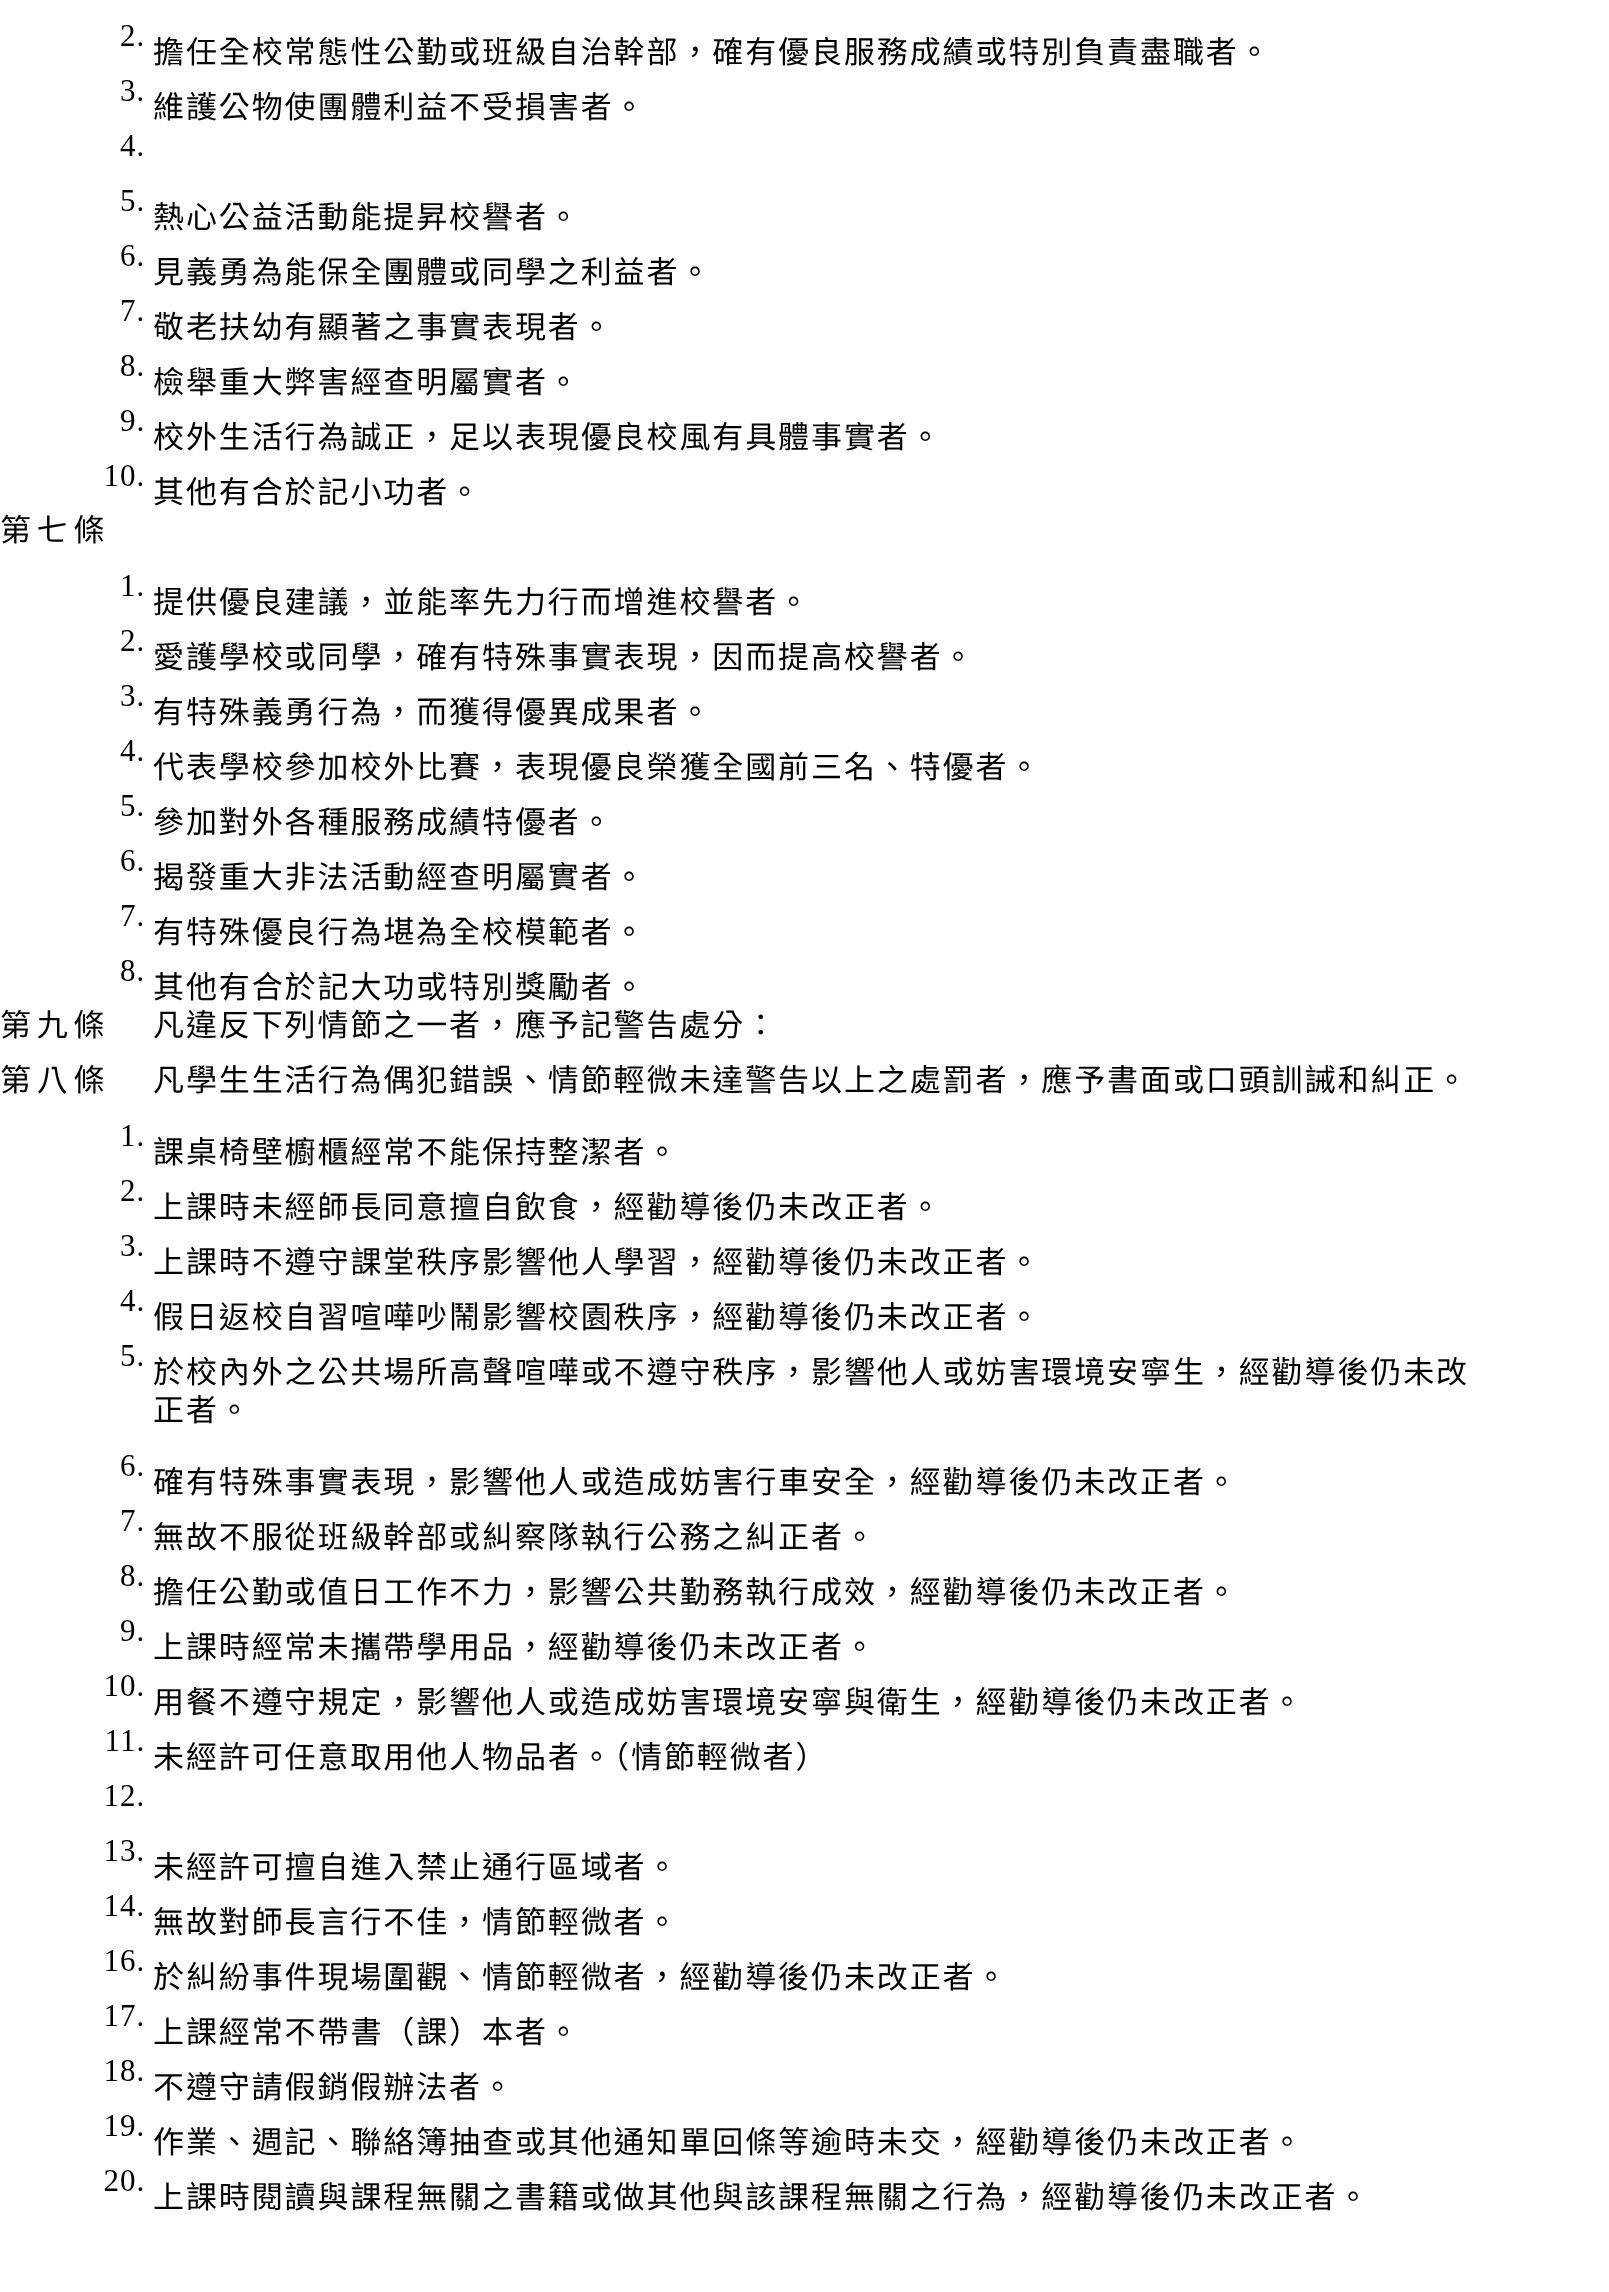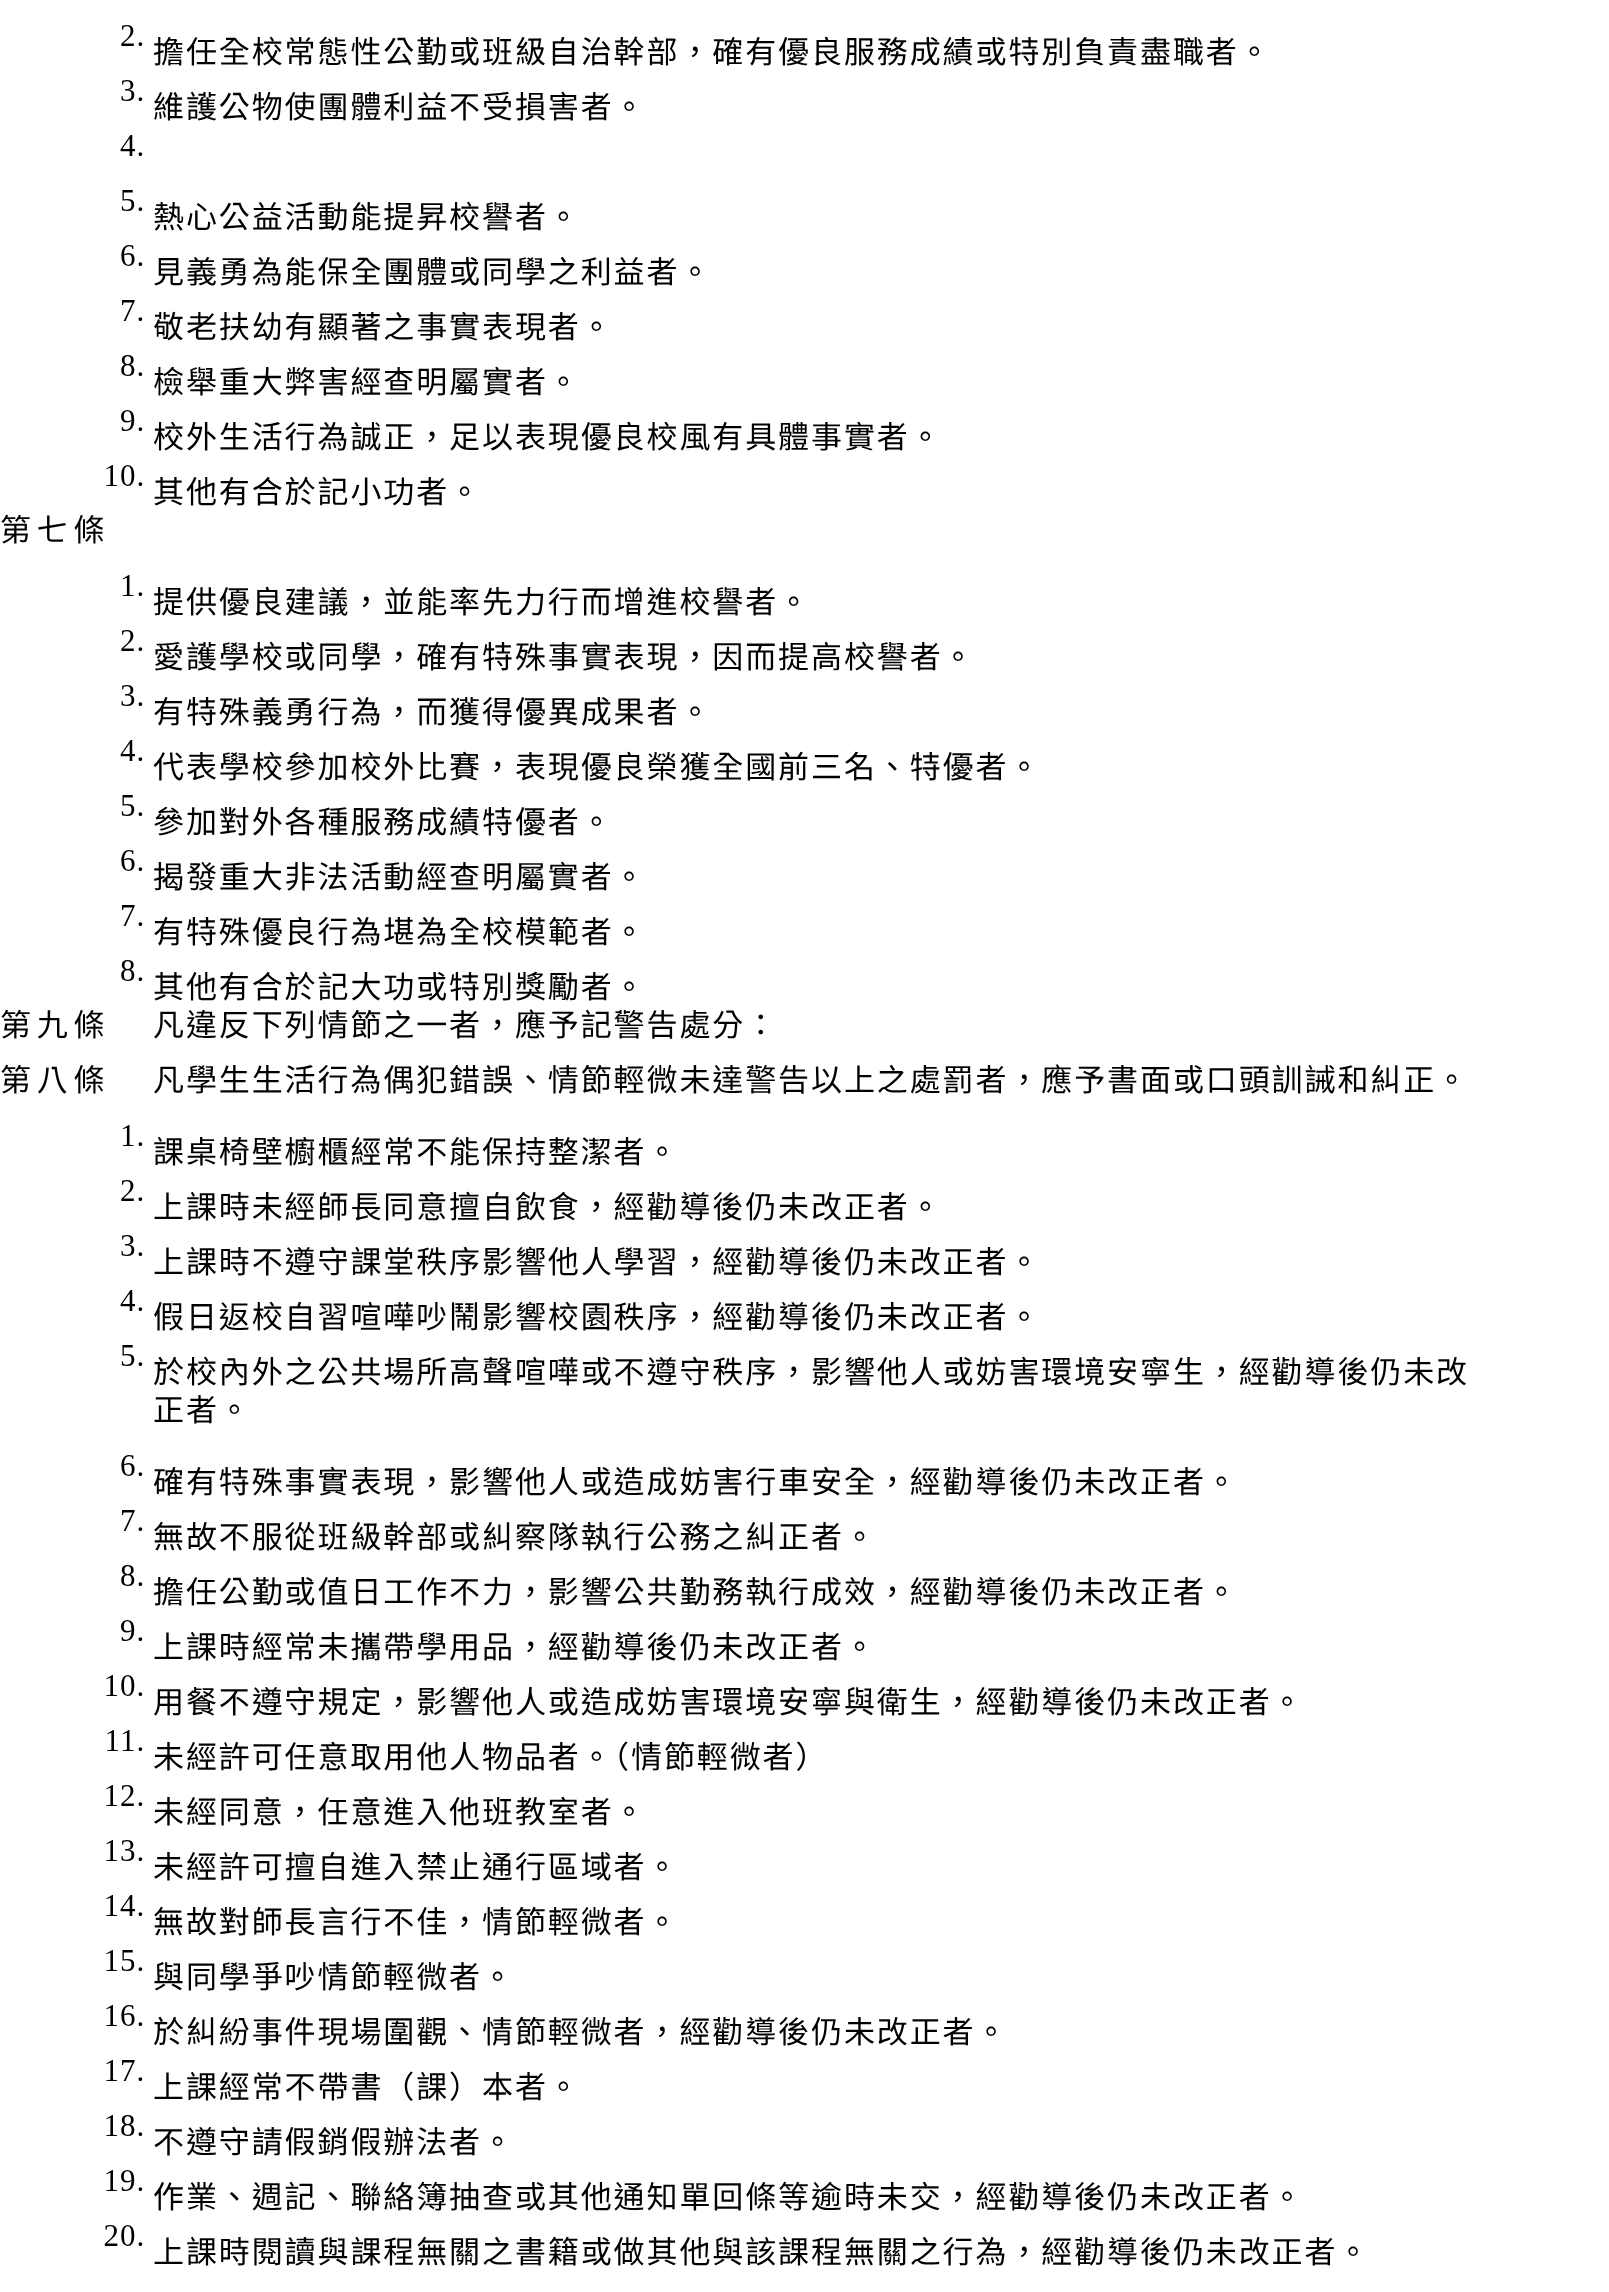--- a/index.html
+++ b/index.html
@@ -303,46 +303,38 @@
       <span class="item-number">11.</span>
     </span>
     <span class="line-text">未經許可任意取用他人物品者。（情節輕微者）</span>
   </div>
 
   <div class="row">
     <span class="col-a">
       <span class="article-label"></span>
       <span class="item-number">12.</span>
     </span>
-    <span class="line-text">未經同意，任意進入他班教室者。</span>
   </div>
 
   <div class="row">
     <span class="col-a">
       <span class="article-label"></span>
       <span class="item-number">13.</span>
     </span>
     <span class="line-text">未經許可擅自進入禁止通行區域者。</span>
   </div>
 
   <div class="row">
     <span class="col-a">
       <span class="article-label"></span>
       <span class="item-number">14.</span>
     </span>
     <span class="line-text">無故對師長言行不佳，情節輕微者。</span>
   </div>
 
-  <div class="row">
-    <span class="col-a">
-      <span class="article-label"></span>
-      <span class="item-number">15.</span>
-    </span>
-    <span class="line-text">與同學爭吵情節輕微者。</span>
-  </div>
 
   <div class="row">
     <span class="col-a">
       <span class="article-label"></span>
       <span class="item-number">16.</span>
     </span>
     <span class="line-text">於糾紛事件現場圍觀、情節輕微者，經勸導後仍未改正者。</span>
   </div>
 
   <div class="row">

